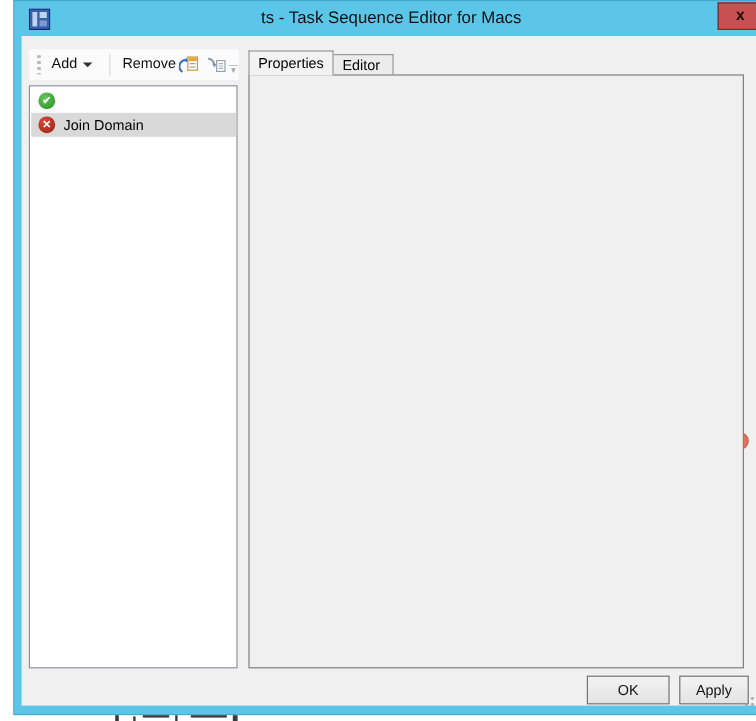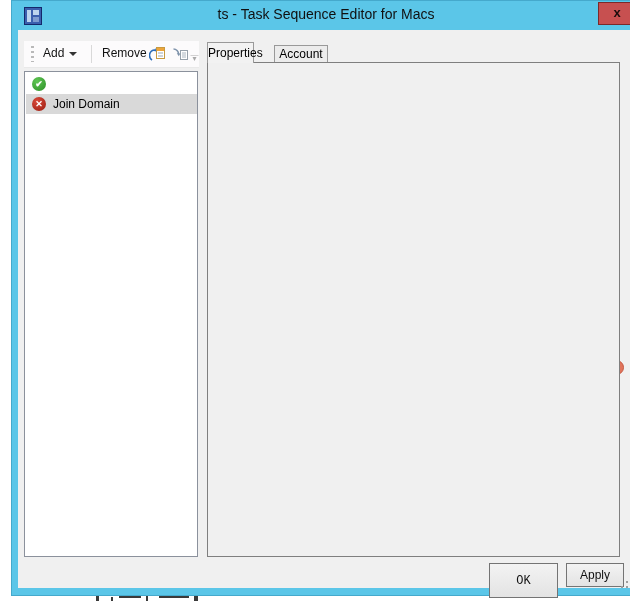--- a/index.html
+++ b/index.html
@@ -31,21 +31,21 @@
   
   .steplist{position:absolute;left:13px;top:71px;width:174px;height:486px;background:#fff;
             border:1px solid #8b919c;box-sizing:border-box;}
   .step{position:absolute;left:1px;width:171px;height:20px;line-height:20px;}
   .step .txt{position:absolute;left:27px;top:0;}
   .badge{position:absolute;left:6px;top:3px;width:14px;height:14px;border-radius:50%;
          color:#fff;font-size:9px;line-height:14px;text-align:center;font-weight:bold;}
   .sel{background:#d9d9d9;}
   
   .tab{position:absolute;box-sizing:border-box;text-align:center;cursor:default;}
-  .tab.active{left:196px;top:42px;width:47px;height:21px;background:#f2f2f2;
+  .tab.active{left:196px;top:42px;width:71px;height:21px;background:#f2f2f2;
               border:1px solid #999;border-bottom:none;line-height:20px;z-index:3;}
   .tab.inactive{left:263px;top:45px;width:54px;height:18px;background:#ececec;
                 border:1px solid #999;border-bottom:none;line-height:17px;z-index:1;}
   .panel{position:absolute;left:196px;top:62px;width:413px;height:495px;background:#f0f0f0;
          border:1px solid #7f7f7f;box-sizing:border-box;z-index:2;}
   
   .field{position:absolute;height:21px;border:1px solid #686868;background:#fff;
          box-sizing:border-box;font-family:"Liberation Sans",sans-serif;font-size:12px;
          padding:0 4px;color:#000;outline:none;}
   .field:disabled{border-color:#c0c0c0;color:#8a8a8a;background:#fff;-webkit-text-fill-color:#8a8a8a;}
@@ -119,21 +119,21 @@
     <div class="step" style="top:2px;">
       <span class="badge" style="background:radial-gradient(circle at 35% 30%, #5fc553, #2c8f26);">✔</span>
     </div>
     <div class="step sel" style="top:22px;">
       <span class="badge" style="background:radial-gradient(circle at 35% 30%, #d84a3a, #9c1d12);">✕</span>
       <span class="txt">Join Domain</span>
     </div>
   </div>
 
   <div class="tab active">Properties</div>
-  <div class="tab inactive">Account</div>
+  <div class="tab inactive">Editor</div>
 
   <div class="panel"></div>
 
   <div class="label" style="left:207px;top:76px;">Type:</div>
   <input class="field" style="left: 275px; top: 71px; width: 318px;" disabled="" value="Join Domain">
 
   <div class="label" style="left:207px;top:102px;">Name:</div>
   <input class="field" style="left: 275px; top: 97px; width: 318px; border-color: rgb(79, 79, 79);" value="Join Domain">
 
   <div class="label" style="left:207px;top:127px;">Description:</div>
@@ -160,21 +160,21 @@
   <div class="warnicon">!</div>
 
   <div class="label" style="left:207px;top:385px;">Allow administration for groups:</div>
   <div class="groupbox"></div>
   <button class="btn" style="left:538px;top:400px;width:55px;height:23px;">Add...</button>
   <button class="btn" style="left:538px;top:428px;width:55px;height:23px;" disabled="">Remove</button>
 
   <input type="checkbox" class="cb" style="">
   <div class="label" style="left:230px;top:526px;">Create mobile accounts at login</div>
 
-  <button class="btn" style="left:478px;top:563px;width:69px;height:35px;font-family:Liberation Mono, monospace;">OK</button>
+  <button class="btn" style="left:478px;top:563px;width:69px;height:24px;">OK</button>
   <button class="btn" style="left:555px;top:563px;width:58px;height:24px;">Apply</button>
 
   <div>
     <span class="gripdot" style="left:620px;top:586px;"></span>
     <span class="gripdot" style="left:615px;top:586px;"></span>
     <span class="gripdot" style="left:610px;top:586px;"></span>
     <span class="gripdot" style="left:620px;top:581px;"></span>
     <span class="gripdot" style="left:615px;top:581px;"></span>
     <span class="gripdot" style="left:620px;top:576px;"></span>
   </div>

